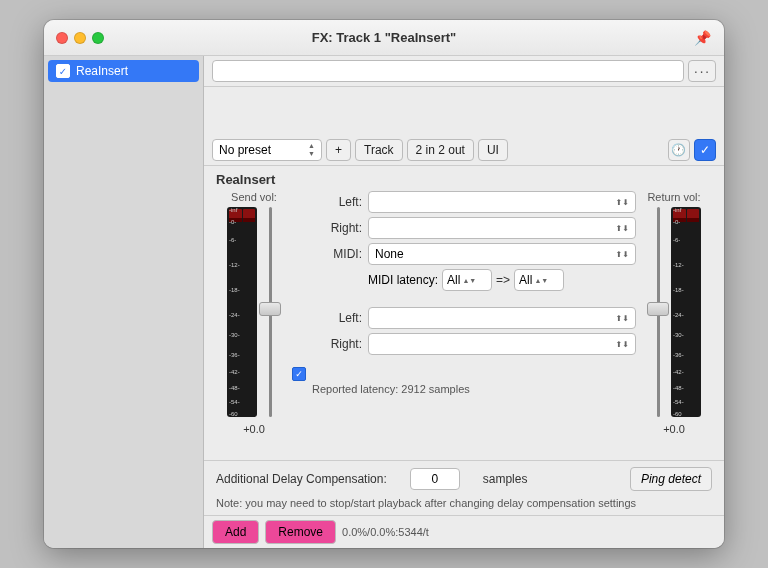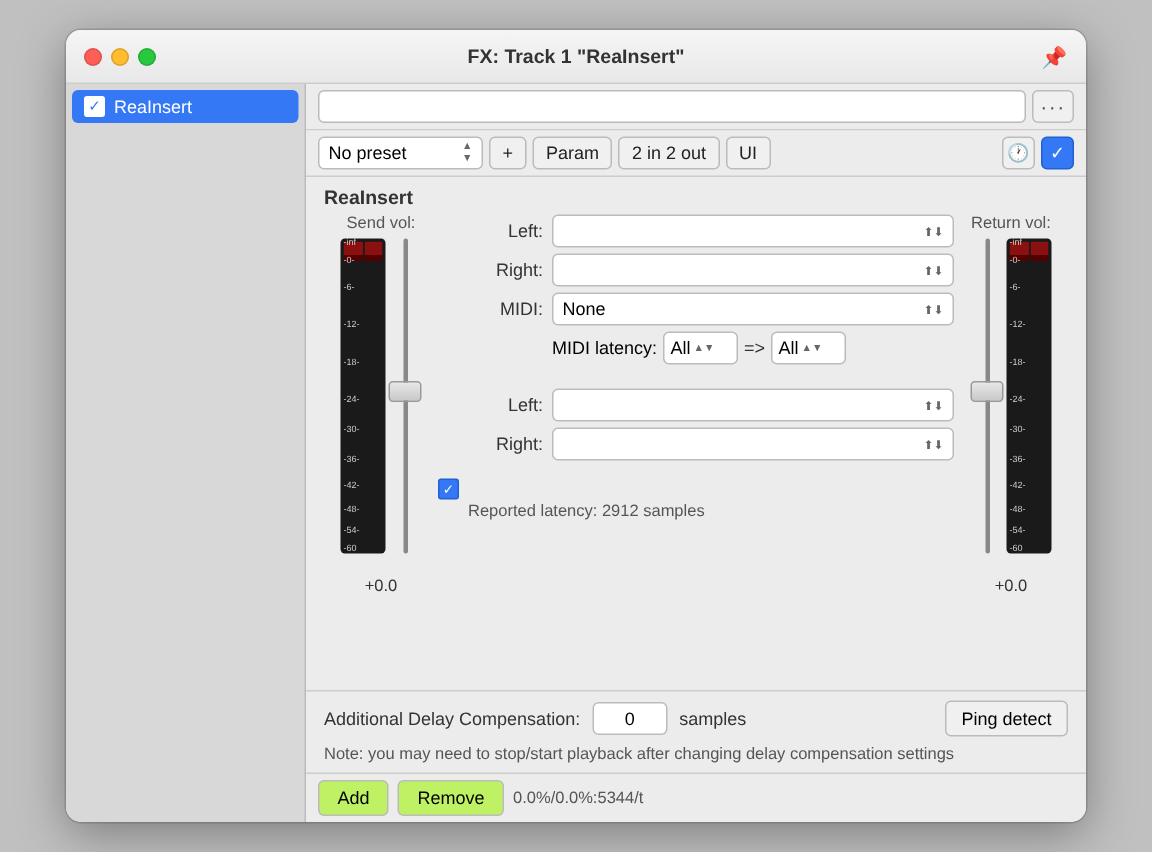--- a/index.html
+++ b/index.html
@@ -138,20 +138,21 @@
       letter-spacing: 1px;
     }
     
     .toolbar {
       display: flex;
       align-items: center;
       padding: 4px 8px;
       gap: 4px;
       border-bottom: 1px solid #ccc;
       background: #ececec;
+      margin-top: 48px;
     }
     .preset-select {
       display: flex;
       align-items: center;
       height: 22px;
       border: 1px solid #bbb;
       border-radius: 4px;
       background: white;
       padding: 0 6px;
       font-size: 12px;
@@ -240,21 +241,21 @@
     }
     .channel-label {
       font-size: 11px;
       color: #555;
       text-align: center;
     }
     .vol-value {
       font-size: 11px;
       color: #333;
       text-align: center;
-      margin-top: 12px;
+      margin-top: 2px;
     }
     
     .center-panel {
       flex: 1;
       display: flex;
       flex-direction: column;
       gap: 8px;
       padding: 0 4px;
     }
     .section-title {
@@ -349,21 +350,21 @@
     }
     
     .bottom-area {
       border-top: 1px solid #ccc;
       padding: 6px 12px;
       background: #ececec;
     }
     .delay-row {
       display: flex;
       align-items: center;
-      gap: 8px;
+      gap: 23px;
       margin-bottom: 6px;
     }
     .delay-label {
       font-size: 12px;
       color: #333;
     }
     .delay-input {
       width: 50px;
       height: 22px;
       border: 1px solid #bbb;
@@ -380,39 +381,40 @@
     }
     .ping-btn {
       height: 24px;
       border: 1px solid #bbb;
       border-radius: 4px;
       background: #f0f0f0;
       font-size: 12px;
       padding: 0 10px;
       cursor: pointer;
       margin-left: auto;
+      font-style: italic;
     }
     .note-text {
       font-size: 11px;
       color: #555;
     }
     
     .action-bar {
       display: flex;
       align-items: center;
       gap: 6px;
       padding: 4px 8px;
       border-top: 1px solid #ccc;
       background: #ececec;
     }
     .action-btn {
       height: 24px;
       border: 1px solid #bbb;
       border-radius: 4px;
-      background: #bef264;
+      background: #ec4899;
       font-size: 12px;
       padding: 0 12px;
       cursor: pointer;
     }
     .status-text {
       font-size: 11px;
       color: #555;
     }
   </style>
 </head>
@@ -450,21 +452,21 @@
 
       <div class="toolbar">
         <div class="preset-select">
           <span>No preset</span>
           <div class="preset-arrows">
             <div class="arrow-btn">▲</div>
             <div class="arrow-btn">▼</div>
           </div>
         </div>
         <div class="toolbar-btn">+</div>
-        <div class="toolbar-btn">Param</div>
+        <div class="toolbar-btn">Track</div>
         <div class="toolbar-btn">2 in 2 out</div>
         <div class="toolbar-btn">UI</div>
         <div class="spacer"></div>
         <div class="icon-btn">
           <span>🕐</span>
         </div>
         <div class="check-btn">
           <span>✓</span>
         </div>
       </div>

